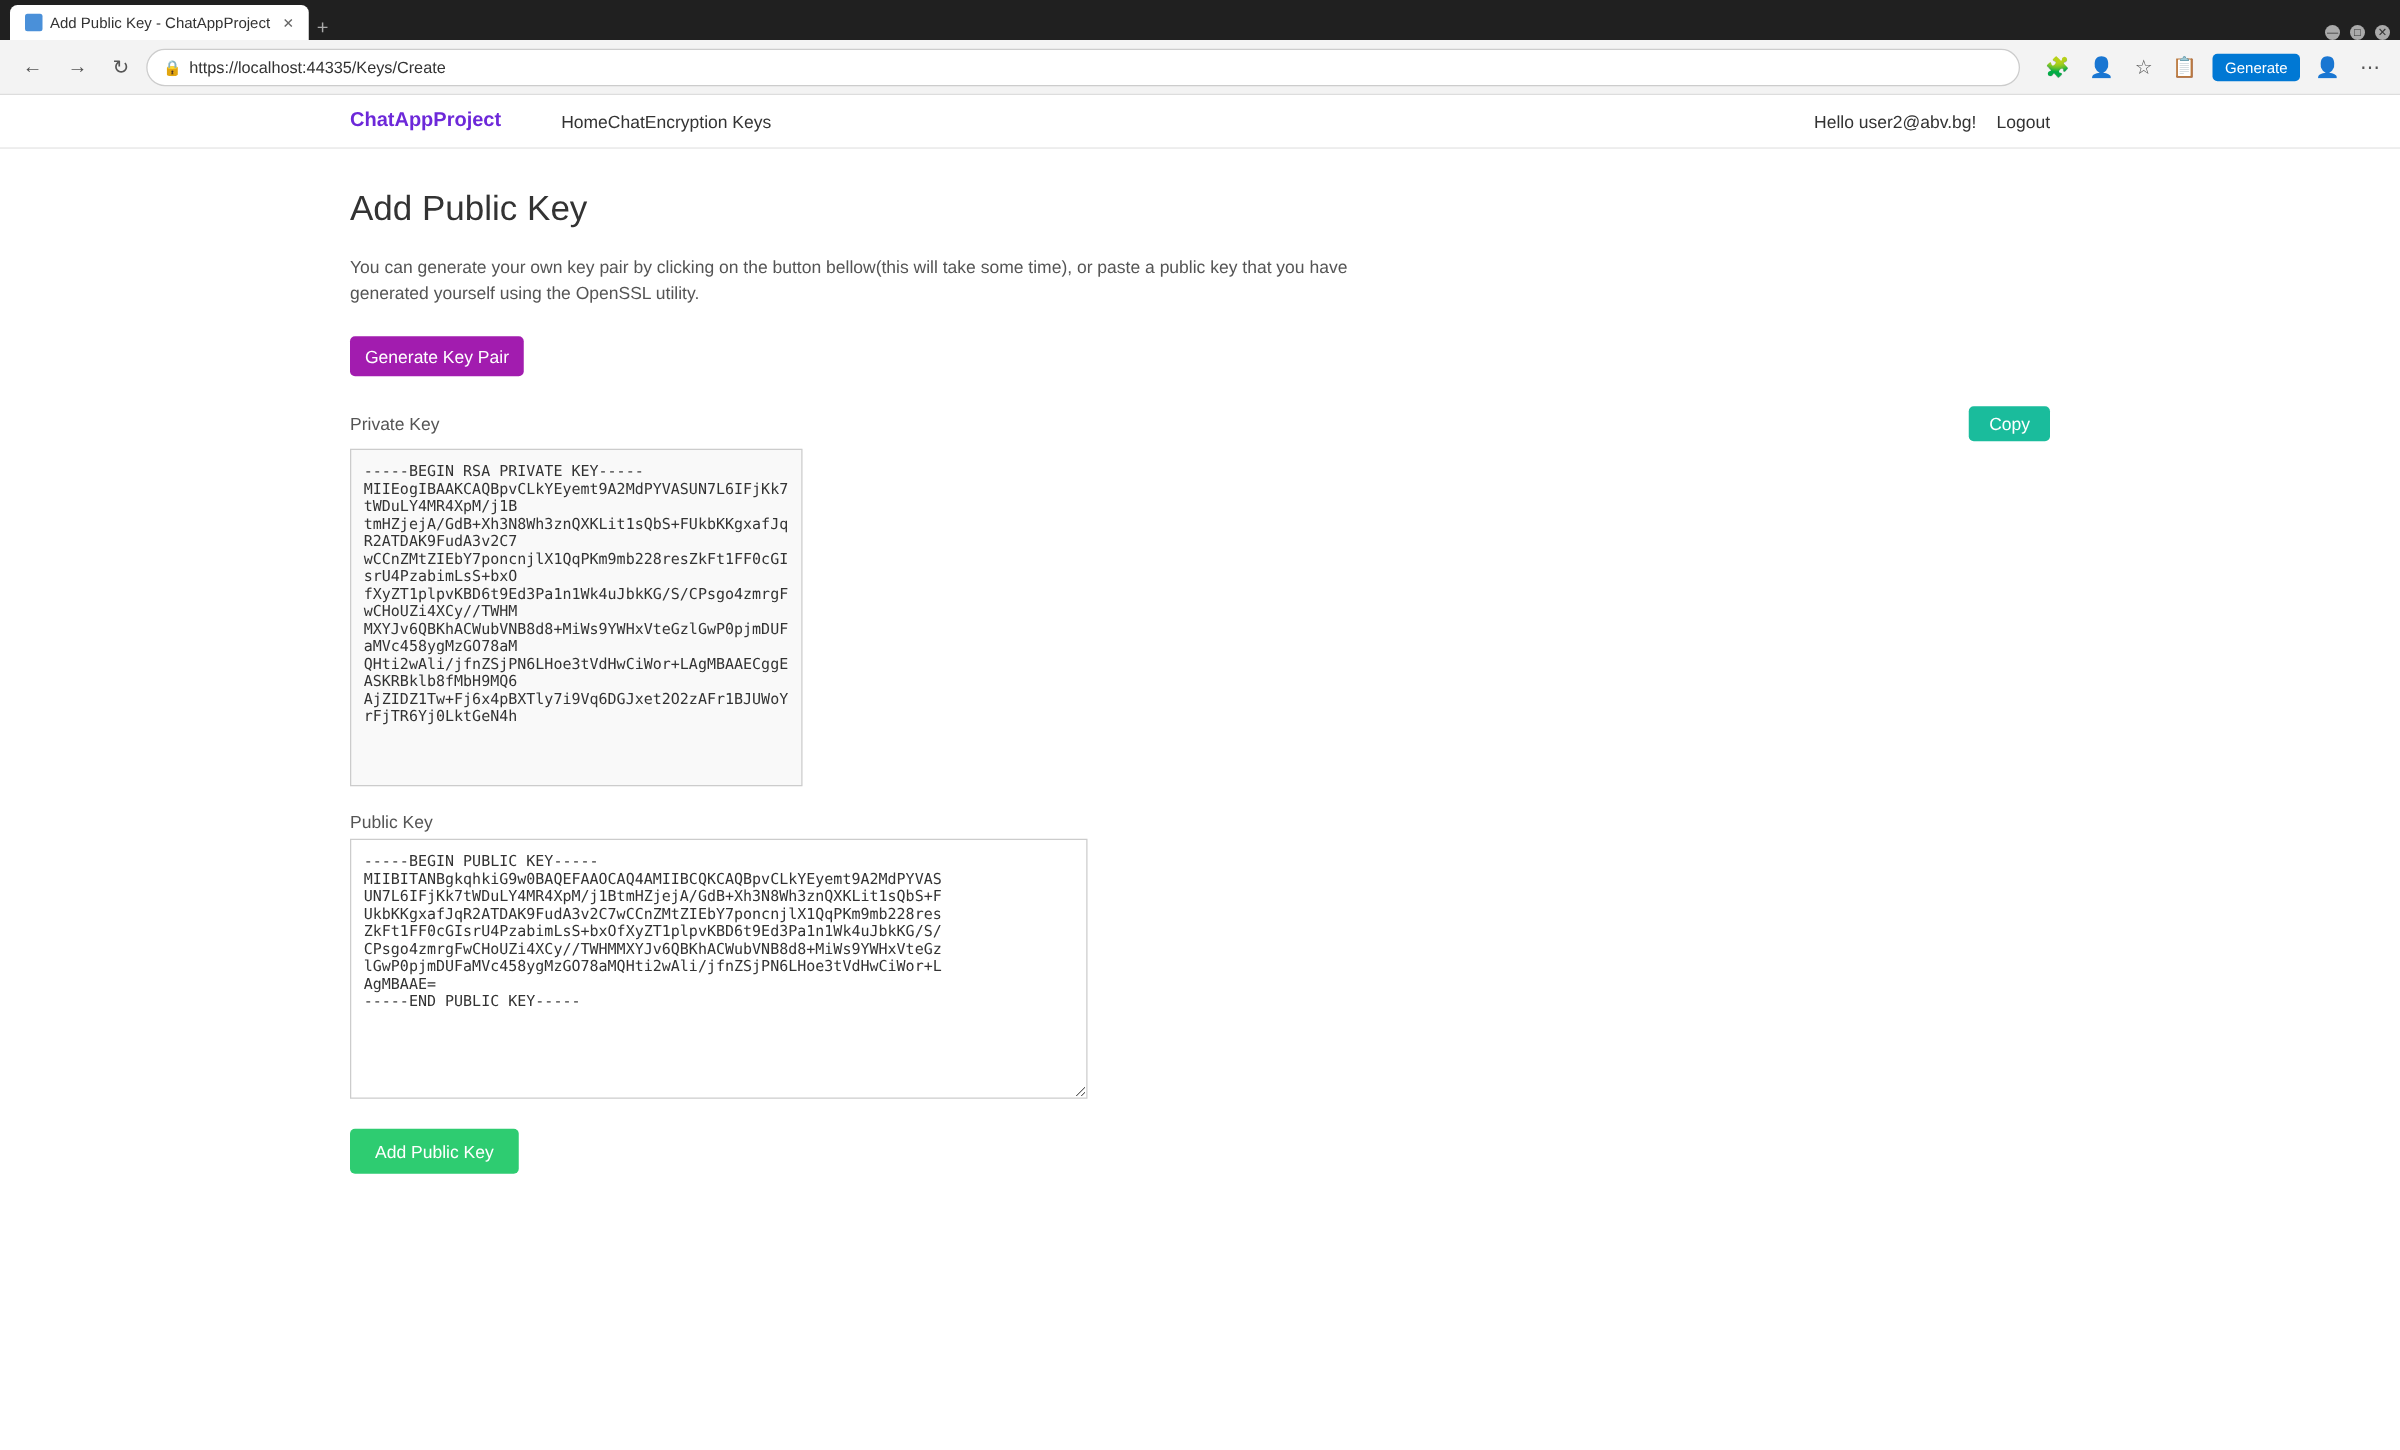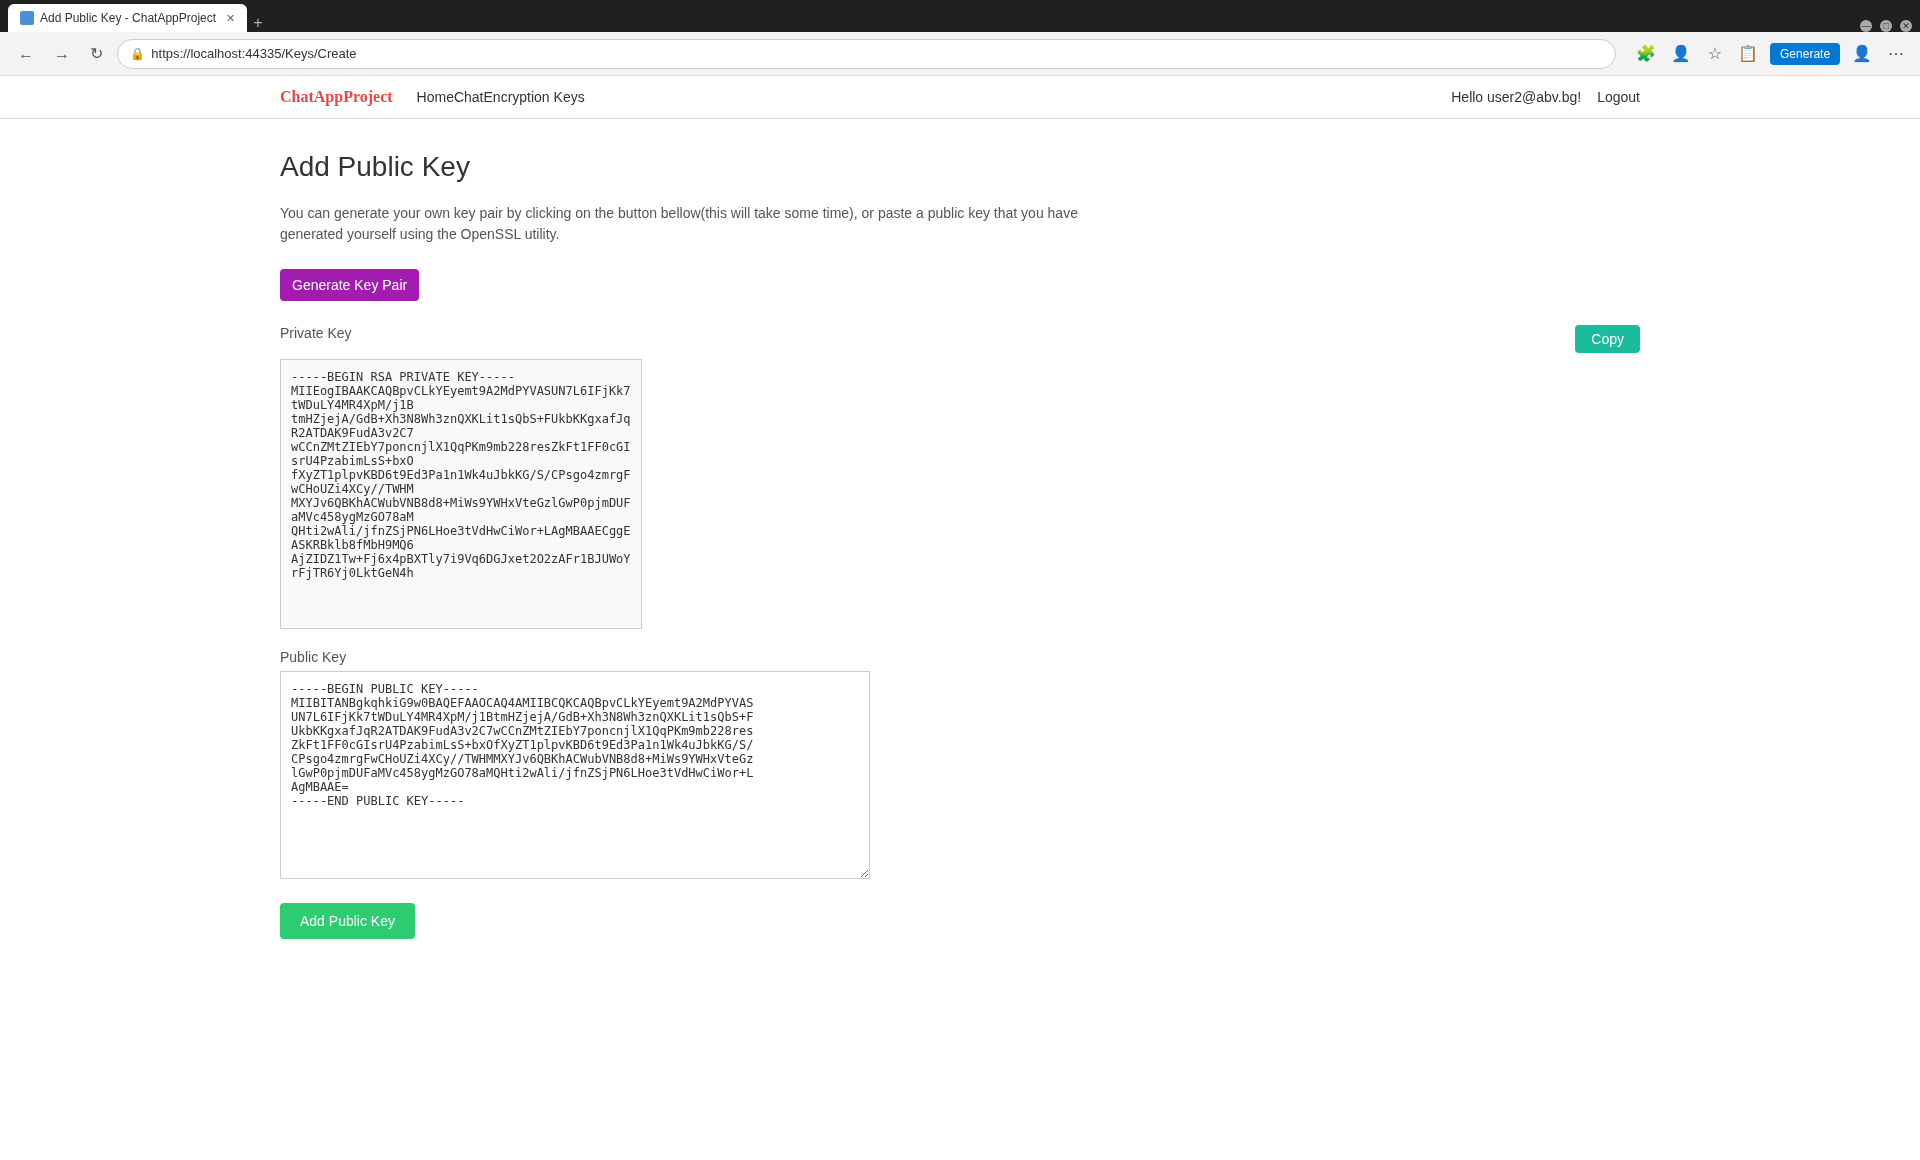--- a/index.html
+++ b/index.html
@@ -121,22 +121,22 @@
       border-bottom: 1px solid #e0e0e0;
       padding: 12px 280px;
       display: flex;
       align-items: center;
       justify-content: space-between;
       background: #fff;
     }
     .app-brand {
       font-size: 16px;
       font-weight: 600;
-      color: #ef4444;
-      font-family: Liberation Serif, serif;
+      color: #6d28d9;
+      margin-right: 24px;
     }
     .nav-links {
       display: flex;
       align-items: center;
     }
     .nav-link {
       font-size: 14px;
       color: #333;
       text-decoration: none;
       cursor: pointer;
@@ -187,21 +187,21 @@
       font-size: 14px;
       color: #555;
       margin-bottom: 6px;
     }
     .private-key-section {
       margin-bottom: 20px;
       position: relative;
     }
     .private-key-header {
       display: flex;
-      align-items: flex-start;
+      align-items: flex-end;
       justify-content: space-between;
       margin-bottom: 6px;
     }
     .copy-btn {
       background: #1abc9c;
       color: #fff;
       border: none;
       padding: 6px 16px;
       font-size: 14px;
       cursor: pointer;

